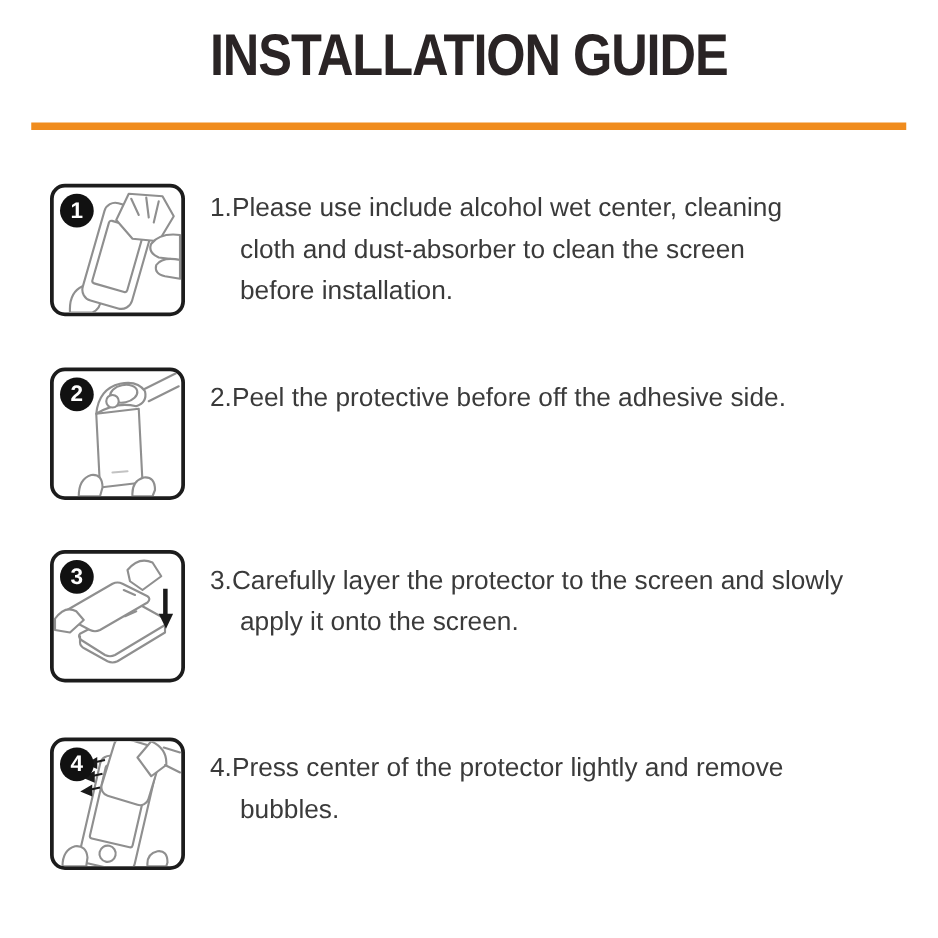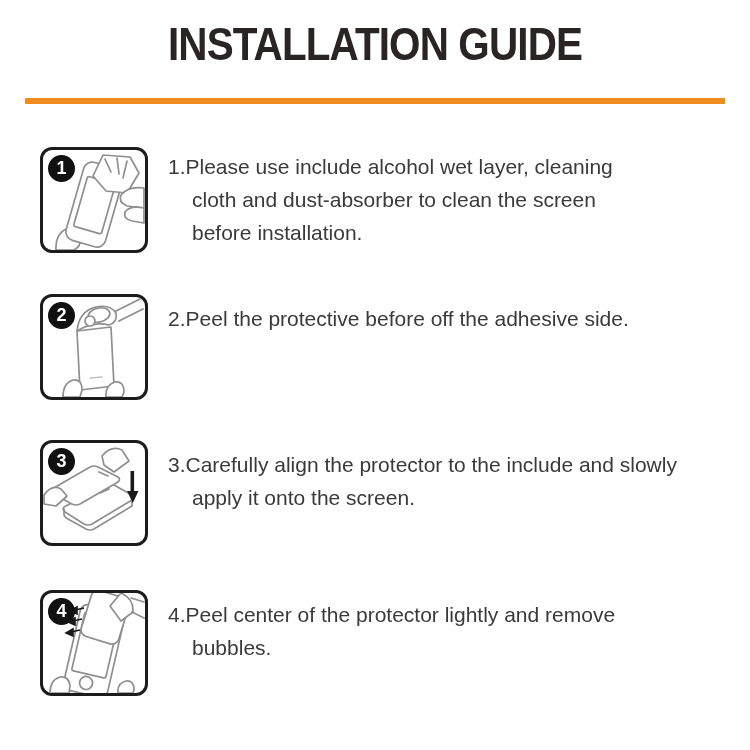--- a/index.html
+++ b/index.html
@@ -82,21 +82,21 @@
           <line x1="44" y1="21" x2="58" y2="21" fill="none"></line>
         </g>
         <path d="M49,26 L59,5 L86,7 L95,23 L83,43 L62,41 Z"></path>
         <path d="M61,9 L67,22 M73,8 L75,24 M83,11 L79,28" fill="none"></path>
         <path d="M100,38 Q84,36 77,45 Q74,52 83,56 L100,58 Z"></path>
         <path d="M100,58 Q86,55 81,62 Q79,69 88,71 L100,73 Z"></path>
       </g>
     </svg>
   </div>
   <div class="step-text t-1">
-    <div class="step-line first"><span>1.</span><span>Please use include alcohol wet layer, cleaning</span></div>
+    <div class="step-line first"><span>1.</span><span>Please use include alcohol wet center, cleaning</span></div>
     <div class="step-line">cloth and dust-absorber to clean the screen</div>
     <div class="step-line">before installation.</div>
   </div>
 </div>
 
 <div class="step-row row-2">
   <div class="illus-box">
     <span class="step-badge">2</span>
     <svg viewBox="0 0 100 100" aria-label="peel-protective-layer-illustration">
       <g class="lineart" fill="#ffffff">
@@ -127,21 +127,21 @@
         <line x1="56" y1="50" x2="65" y2="46" fill="none"></line>
         <path d="M8,46 L46,24 Q50,22 54,24 L74,34 Q77,36 74,39 L36,61 Q32,63 28,61 L9,51 Q6,48 8,46 Z"></path>
         <line x1="55" y1="29" x2="64" y2="33" fill="none"></line>
         <path d="M0,52 Q8,41 17,46 L23,53 L12,63 L0,61 Z"></path>
       </g>
       <rect x="86.5" y="28" width="3.6" height="21" fill="#1a1a1a"></rect>
       <polygon points="83,48 94.5,48 88.8,60" fill="#1a1a1a"></polygon>
     </svg>
   </div>
   <div class="step-text t-3">
-    <div class="step-line first"><span>3.</span><span>Carefully align the protector to  the include and slowly</span></div>
+    <div class="step-line first"><span>3.</span><span>Carefully layer the protector to  the screen and slowly</span></div>
     <div class="step-line">apply it onto the screen.</div>
   </div>
 </div>
 
 <div class="step-row row-4">
   <div class="illus-box">
     <span class="step-badge">4</span>
     <svg viewBox="0 0 100 100" aria-label="press-center-illustration">
       <g class="lineart" fill="#ffffff">
         <g transform="rotate(13 50 60)">
@@ -161,16 +161,16 @@
         <line x1="40" y1="15" x2="31" y2="17"></line>
           <polygon points="26,18 33,14 33,21"></polygon>
         <line x1="38" y1="26" x2="29" y2="28"></line>
           <polygon points="24,29 31,25 31,32"></polygon>
         <line x1="36" y1="37" x2="27" y2="39"></line>
           <polygon points="22,40 29,36 29,43"></polygon>
       </g>
     </svg>
   </div>
   <div class="step-text t-4">
-    <div class="step-line first"><span>4.</span><span>Peel center of the protector lightly and remove</span></div>
+    <div class="step-line first"><span>4.</span><span>Press center of the protector lightly and remove</span></div>
     <div class="step-line">bubbles.</div>
   </div>
 </div>
 
 </body></html>

